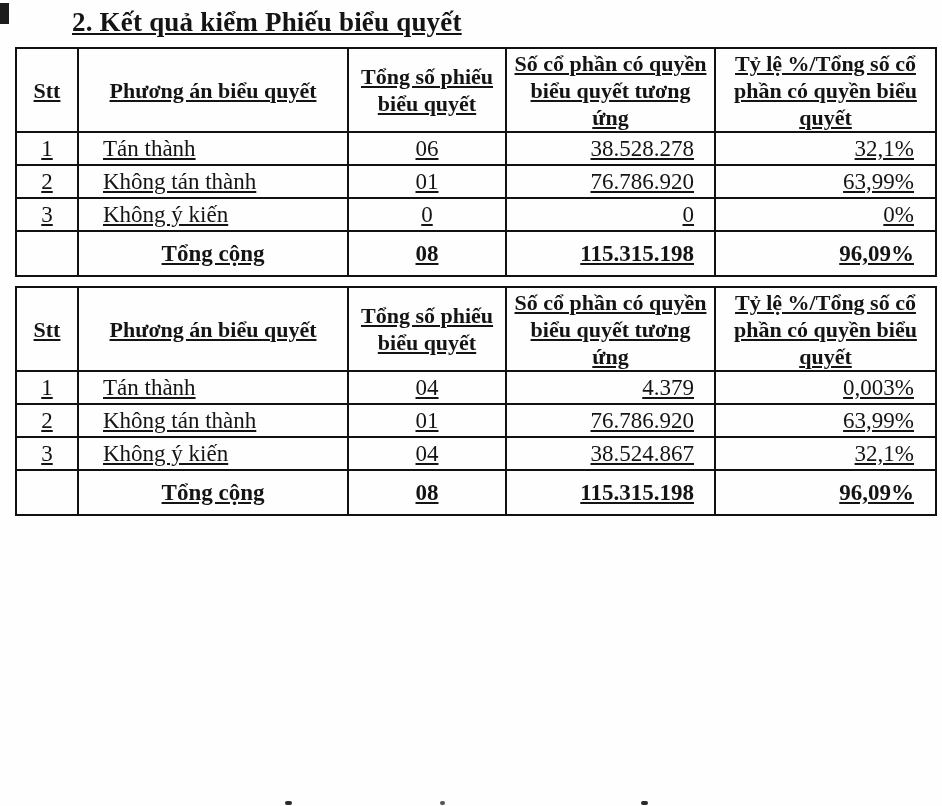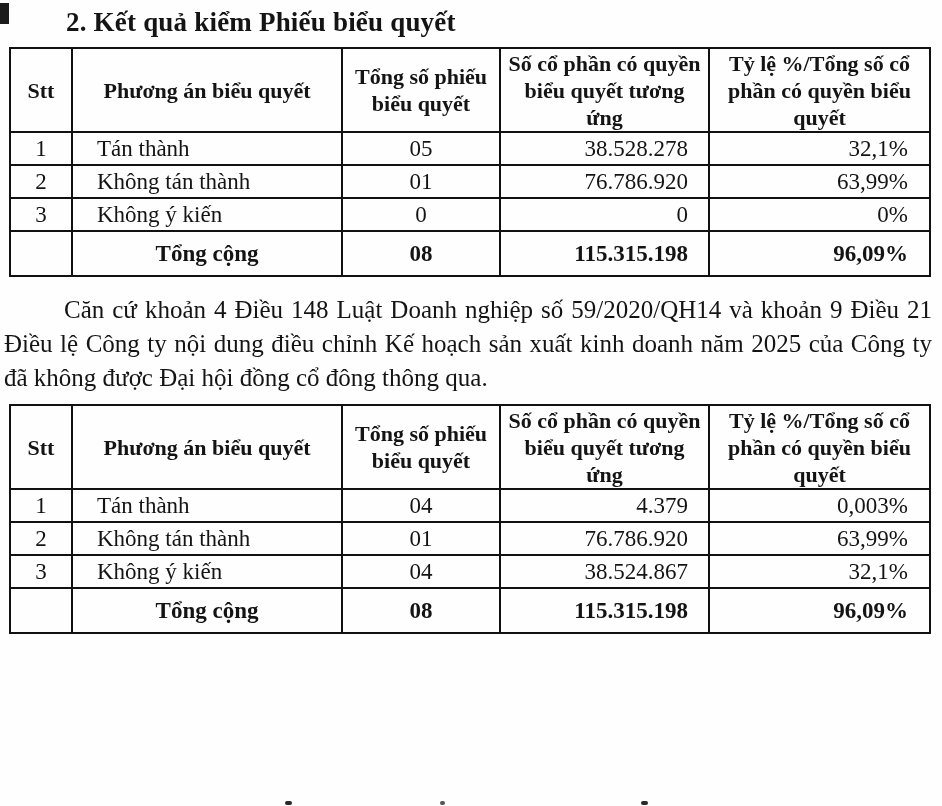--- a/index.html
+++ b/index.html
@@ -5,22 +5,22 @@
   * { box-sizing: border-box; margin: 0; padding: 0; }
   html, body {
     width: 942px; height: 806px;
     background: #fefefe;
     font-family: "Liberation Serif", "DejaVu Serif", serif;
     color: #141414;
     overflow: hidden;
   }
   .doc {
     position: absolute;
-    left: 4px; top: 0;
-    width: 928px; height: 806px;
+    left: 10px; top: 0;
+    width: 928px; height: 806px; text-decoration: underline;
   }
   .page-title {
     margin: 7px 0 0 62px;
     font-size: 27px;
     font-weight: bold;
     letter-spacing: 0.2px;
   }
   p.para {
     font-size: 25px;
     line-height: 34px;
@@ -98,21 +98,21 @@
         <th>Phương án biểu quyết</th>
         <th>Tổng số phiếu biểu quyết</th>
         <th>Số cổ phần có quyền biểu quyết tương ứng</th>
         <th>Tỷ lệ %/Tổng số cổ phần có quyền biểu quyết</th>
       </tr>
     </thead>
     <tbody>
       <tr>
         <td class="cell-stt">1</td>
         <td class="cell-option">Tán thành</td>
-        <td class="cell-votes">05</td>
+        <td class="cell-votes">06</td>
         <td class="cell-shares">38.528.278</td>
         <td class="cell-pct">32,1%</td>
       </tr>
       <tr>
         <td class="cell-stt">2</td>
         <td class="cell-option">Không tán thành</td>
         <td class="cell-votes">01</td>
         <td class="cell-shares">76.786.920</td>
         <td class="cell-pct">63,99%</td>
       </tr>
@@ -126,21 +126,20 @@
       <tr class="total-row">
         <td class="cell-stt"></td>
         <td class="cell-option">Tổng cộng</td>
         <td class="cell-votes">08</td>
         <td class="cell-shares">115.315.198</td>
         <td class="cell-pct">96,09%</td>
       </tr>
     </tbody>
   </table>
 
-  <p class="para para-note">Căn cứ khoản 4 Điều 148 Luật Doanh nghiệp số 59/2020/QH14 và khoản 9 Điều 21 Điều lệ Công ty nội dung điều chỉnh Kế hoạch sản xuất kinh doanh năm 2025 của Công ty đã không được Đại hội đồng cổ đông thông qua.</p>
 
 
   <table class="vote-table">
     <colgroup>
       <col style="width:62px">
         <col style="width:270px">
         <col style="width:158px">
         <col style="width:209px">
         <col style="width:221px">
     </colgroup>

